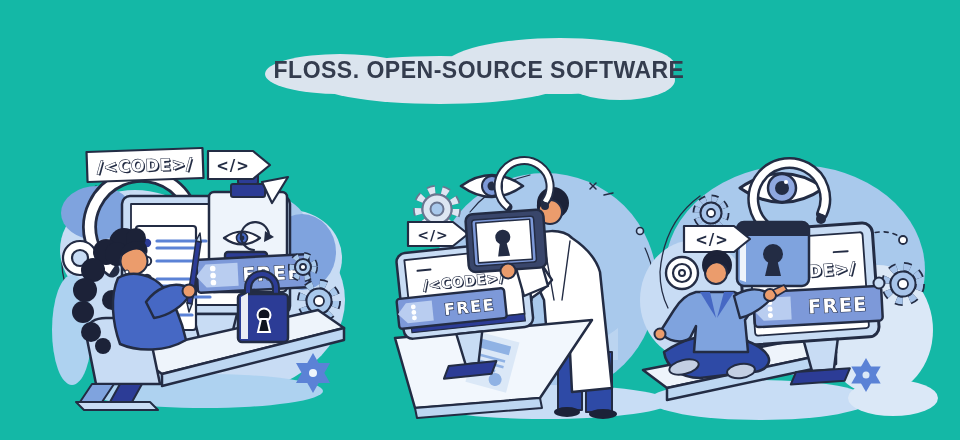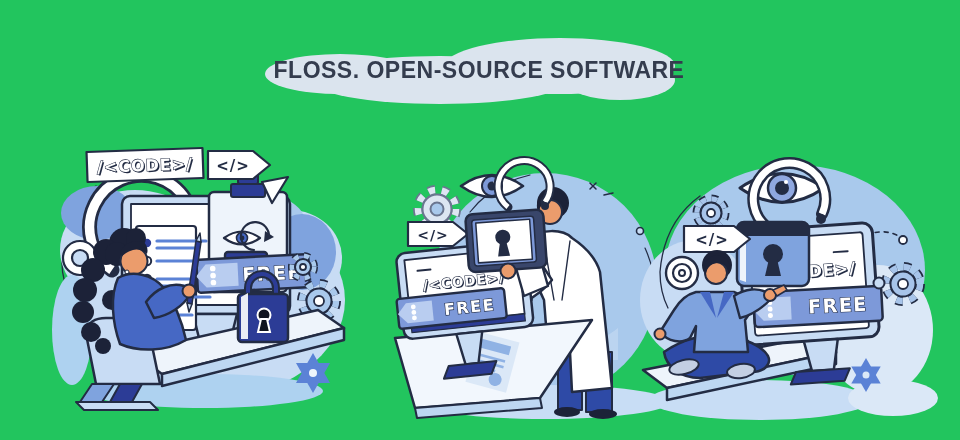--- a/index.html
+++ b/index.html
@@ -1,16 +1,16 @@
 <!DOCTYPE html>
 <html><head>
 <meta charset="utf-8">
 <style>
   html,body { margin:0; padding:0; background:#ffffff; }
-  .stage { position:relative; width:960px; height:440px; background:#22c55e; overflow:hidden; }
+  .stage { position:relative; width:960px; height:440px; background:#14b8a6; overflow:hidden; }
   svg { display:block; }
   .ol { stroke:#232c44; stroke-linejoin:round; stroke-linecap:round; }
   text { font-family:"DejaVu Sans", sans-serif; }
   .title-text { font-family:"Liberation Sans", sans-serif; font-weight:bold;
                 fill:#343c4e; letter-spacing:0.5px; }
   .code-text { font-weight:bold; fill:#ffffff; stroke:#232c44; stroke-width:1.1px;
                paint-order:stroke; letter-spacing:1px; }
   .code-shadow { font-weight:bold; fill:#232c44; letter-spacing:1px; }
   .tag-text { font-weight:bold; fill:#232c44; letter-spacing:1px; }
   .free-text { font-weight:bold; fill:#ffffff; stroke:#232c44; stroke-width:1.2px;

